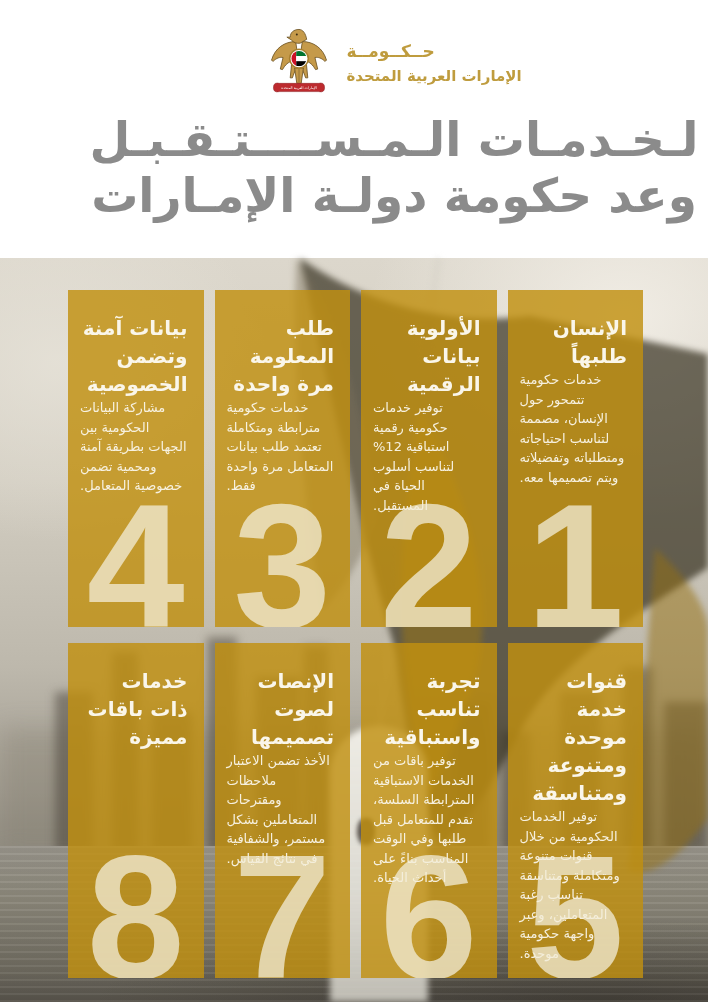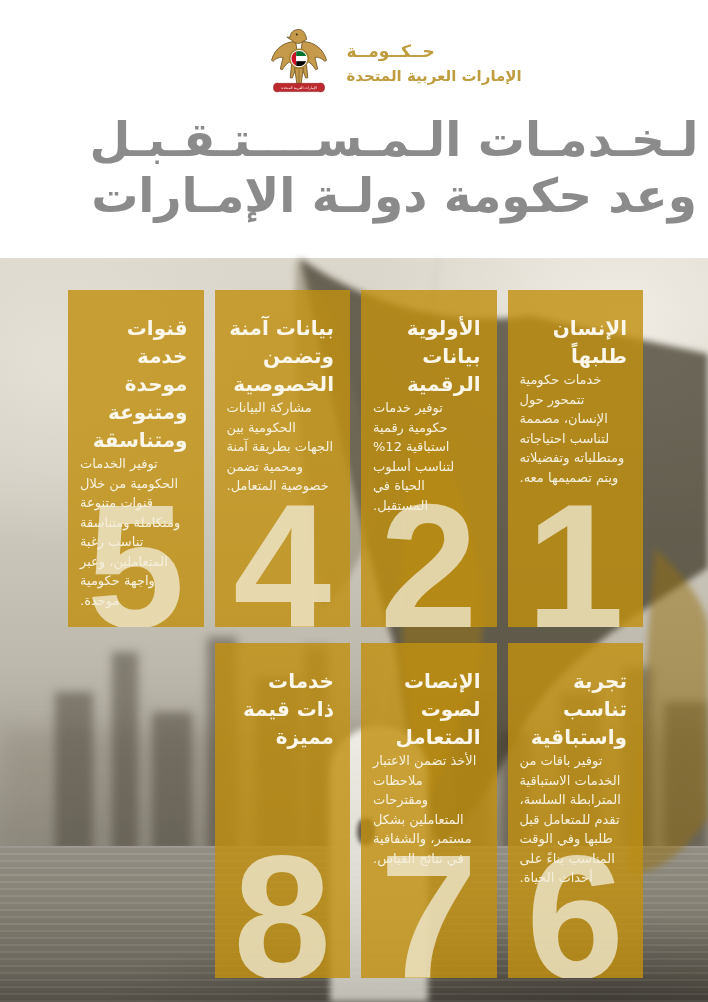--- a/index.html
+++ b/index.html
@@ -137,20 +137,27 @@
     </div>
 
     <div class="card">
       <div class="card-title">الأولوية بيانات الرقمية</div>
       <div class="card-desc">توفير خدمات حكومية رقمية استباقية 12% لتناسب أسلوب الحياة في المستقبل.</div>
       <div class="card-number">
           <span>2</span>
         </div>
     </div>
 
+    <div class="card">
+      <div class="card-title">طلب المعلومة مرة واحدة</div>
+      <div class="card-desc">خدمات حكومية مترابطة ومتكاملة تعتمد طلب بيانات المتعامل مرة واحدة فقط.</div>
+      <div class="card-number">
+          <span>3</span>
+        </div>
+    </div>
 
     <div class="card">
       <div class="card-title">بيانات آمنة وتضمن الخصوصية</div>
       <div class="card-desc">مشاركة البيانات الحكومية بين الجهات بطريقة آمنة ومحمية تضمن خصوصية المتعامل.</div>
       <div class="card-number">
           <span>4</span>
         </div>
     </div>
 
     <div class="card">
@@ -163,28 +170,28 @@
 
     <div class="card">
       <div class="card-title">تجربة تناسب واستباقية</div>
       <div class="card-desc">توفير باقات من الخدمات الاستباقية المترابطة السلسة، تقدم للمتعامل قبل طلبها وفي الوقت المناسب بناءً على أحداث الحياة.</div>
       <div class="card-number">
           <span>6</span>
         </div>
     </div>
 
     <div class="card">
-      <div class="card-title">الإنصات لصوت المتعامل</div>
+      <div class="card-title">الإنصات لصوت تصميمها</div>
       <div class="card-desc">الأخذ تضمن الاعتبار ملاحظات ومقترحات المتعاملين بشكل مستمر، والشفافية في نتائج القياس.</div>
       <div class="card-number">
           <span>7</span>
         </div>
     </div>
 
     <div class="card">
-      <div class="card-title">خدمات ذات قيمة مميزة</div>
+      <div class="card-title">خدمات ذات باقات مميزة</div>
       <div class="card-number">
           <span>8</span>
         </div>
     </div>
   </div>
 
 </div>
 
 </body></html>

